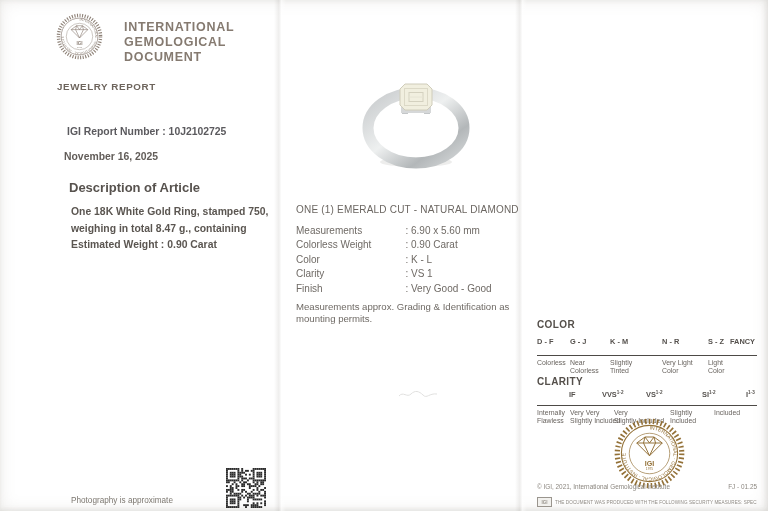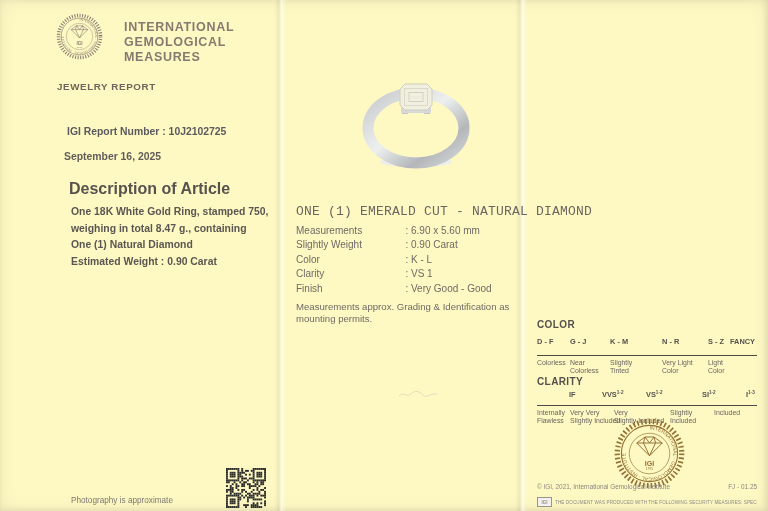--- a/index.html
+++ b/index.html
@@ -1,47 +1,47 @@
 <!DOCTYPE html>
 <html><head>
 <meta charset="utf-8">
 <title>IGI Jewelry Report</title>
 <style>
   html,body{margin:0;padding:0;background:#e9e9e7;}
   .page{
     position:relative;width:768px;height:511px;overflow:hidden;
-    background:#fef9c3;
+    background:#ffffff;
     font-family:"Liberation Sans",sans-serif;
     color:#5f5a56;
     box-shadow:inset 0 0 16px rgba(130,122,112,.16), inset -3px 0 5px rgba(130,122,112,.10), inset 0 -2px 4px rgba(130,122,112,.08);
   }
   .fold{position:absolute;top:0;bottom:0;width:12px;pointer-events:none;
     background:linear-gradient(90deg,rgba(0,0,0,0) 0%,rgba(95,88,80,.10) 40%,rgba(255,255,255,.55) 62%,rgba(0,0,0,0) 100%);}
   .fold1{left:274;}
   .fold2{left:515px;}
   .fold1{left:274px;}
 
   
   .seal-gray{position:absolute;left:55px;top:12px;width:49px;height:49px;color:#8d8076;}
   .inst-name{position:absolute;left:124px;top:20px;font-size:12.5px;font-weight:bold;
     letter-spacing:.7px;line-height:15.2px;color:#857a70;}
   .jewelry-report{position:absolute;left:57px;top:81px;font-size:9.8px;font-weight:bold;
     letter-spacing:.6px;color:#6e655d;}
 
   
   .report-number{position:absolute;left:67px;top:126px;font-size:10.4px;font-weight:600;color:#5b5a5e;}
   .report-date{position:absolute;left:64px;top:151px;font-size:10.4px;font-weight:600;color:#625d59;}
-  .desc-title{position:absolute;left:69px;top:180px;font-size:16px;font-weight:bold;color:#57524e;}
+  .desc-title{position:absolute;left:69px;top:180px;font-size:13px;font-weight:bold;color:#57524e;}
   .desc-lines{position:absolute;left:71px;top:204px;font-size:10.4px;font-weight:600;line-height:16.6px;color:#5b5651;}
   .photo-note{position:absolute;left:71px;top:496px;font-size:8.2px;color:#7d7871;}
   .qr{position:absolute;left:226px;top:468px;width:40px;height:40px;}
 
   
   .ring-photo{position:absolute;left:336px;top:58px;width:160px;height:115px;}
-  .dia-title{position:absolute;left:296px;top:204px;font-size:13px;color:#6b6661;letter-spacing:.2px;font-family:Liberation Mono, monospace;}
+  .dia-title{position:absolute;left:296px;top:204px;font-size:10px;color:#6b6661;letter-spacing:.2px;}
   .dia-table{position:absolute;left:296px;top:221px;font-size:10px;color:#6f6a65;}
   .dia-row{display:flex;height:14.6px;align-items:flex-end;}
   .dia-label{width:107px;}
   .dia-colon{width:8px;text-align:center;}
   .dia-note{position:absolute;left:296px;top:301px;font-size:9.6px;line-height:11.8px;color:#6f6a65;white-space:pre-line;}
   .scribble{position:absolute;left:396px;top:386px;width:46px;height:16px;opacity:.45;}
 
   
   .scale-title{position:absolute;font-size:10px;font-weight:bold;color:#55504b;letter-spacing:.4px;}
   .color-title{left:537px;top:319px;}
@@ -90,32 +90,31 @@
   <div class="fold fold1"></div>
   <div class="fold fold2"></div>
 
   <svg class="seal-gray" viewBox="0 0 100 100">
       <use href="#igi-seal"></use>
     </svg>
 
   <div class="inst-name">
     <div>INTERNATIONAL</div>
     <div>GEMOLOGICAL</div>
-    <div>MEASURES</div>
+    <div>DOCUMENT</div>
   </div>
 
   <div class="jewelry-report">JEWELRY REPORT</div>
 
   <div class="report-number">IGI Report Number : 10J2102725</div>
-  <div class="report-date">September 16, 2025</div>
+  <div class="report-date">November 16, 2025</div>
   <div class="desc-title">Description of Article</div>
   <div class="desc-lines">
     <div>One 18K White Gold Ring, stamped 750,</div>
     <div>weighing in total 8.47 g., containing</div>
-    <div>One (1) Natural Diamond</div>
     <div>Estimated Weight : 0.90 Carat</div>
   </div>
 
   <svg class="qr" viewBox="0 0 42 42" fill="#2a2a2a">
       <rect x="0" y="0" width="2" height="2"></rect>
       <rect x="2" y="0" width="2" height="2"></rect>
       <rect x="4" y="0" width="2" height="2"></rect>
       <rect x="6" y="0" width="2" height="2"></rect>
       <rect x="8" y="0" width="2" height="2"></rect>
       <rect x="10" y="0" width="2" height="2"></rect>
@@ -369,21 +368,21 @@
 
   <div class="dia-title">ONE (1) EMERALD CUT - NATURAL DIAMOND</div>
 
   <div class="dia-table">
     <div class="dia-row">
       <span class="dia-label">Measurements</span>
       <span class="dia-colon">:</span>
       <span class="dia-value">6.90 x 5.60 mm</span>
     </div>
     <div class="dia-row">
-      <span class="dia-label">Slightly Weight</span>
+      <span class="dia-label">Colorless Weight</span>
       <span class="dia-colon">:</span>
       <span class="dia-value">0.90 Carat</span>
     </div>
     <div class="dia-row">
       <span class="dia-label">Color</span>
       <span class="dia-colon">:</span>
       <span class="dia-value">K - L</span>
     </div>
     <div class="dia-row">
       <span class="dia-label">Clarity</span>

